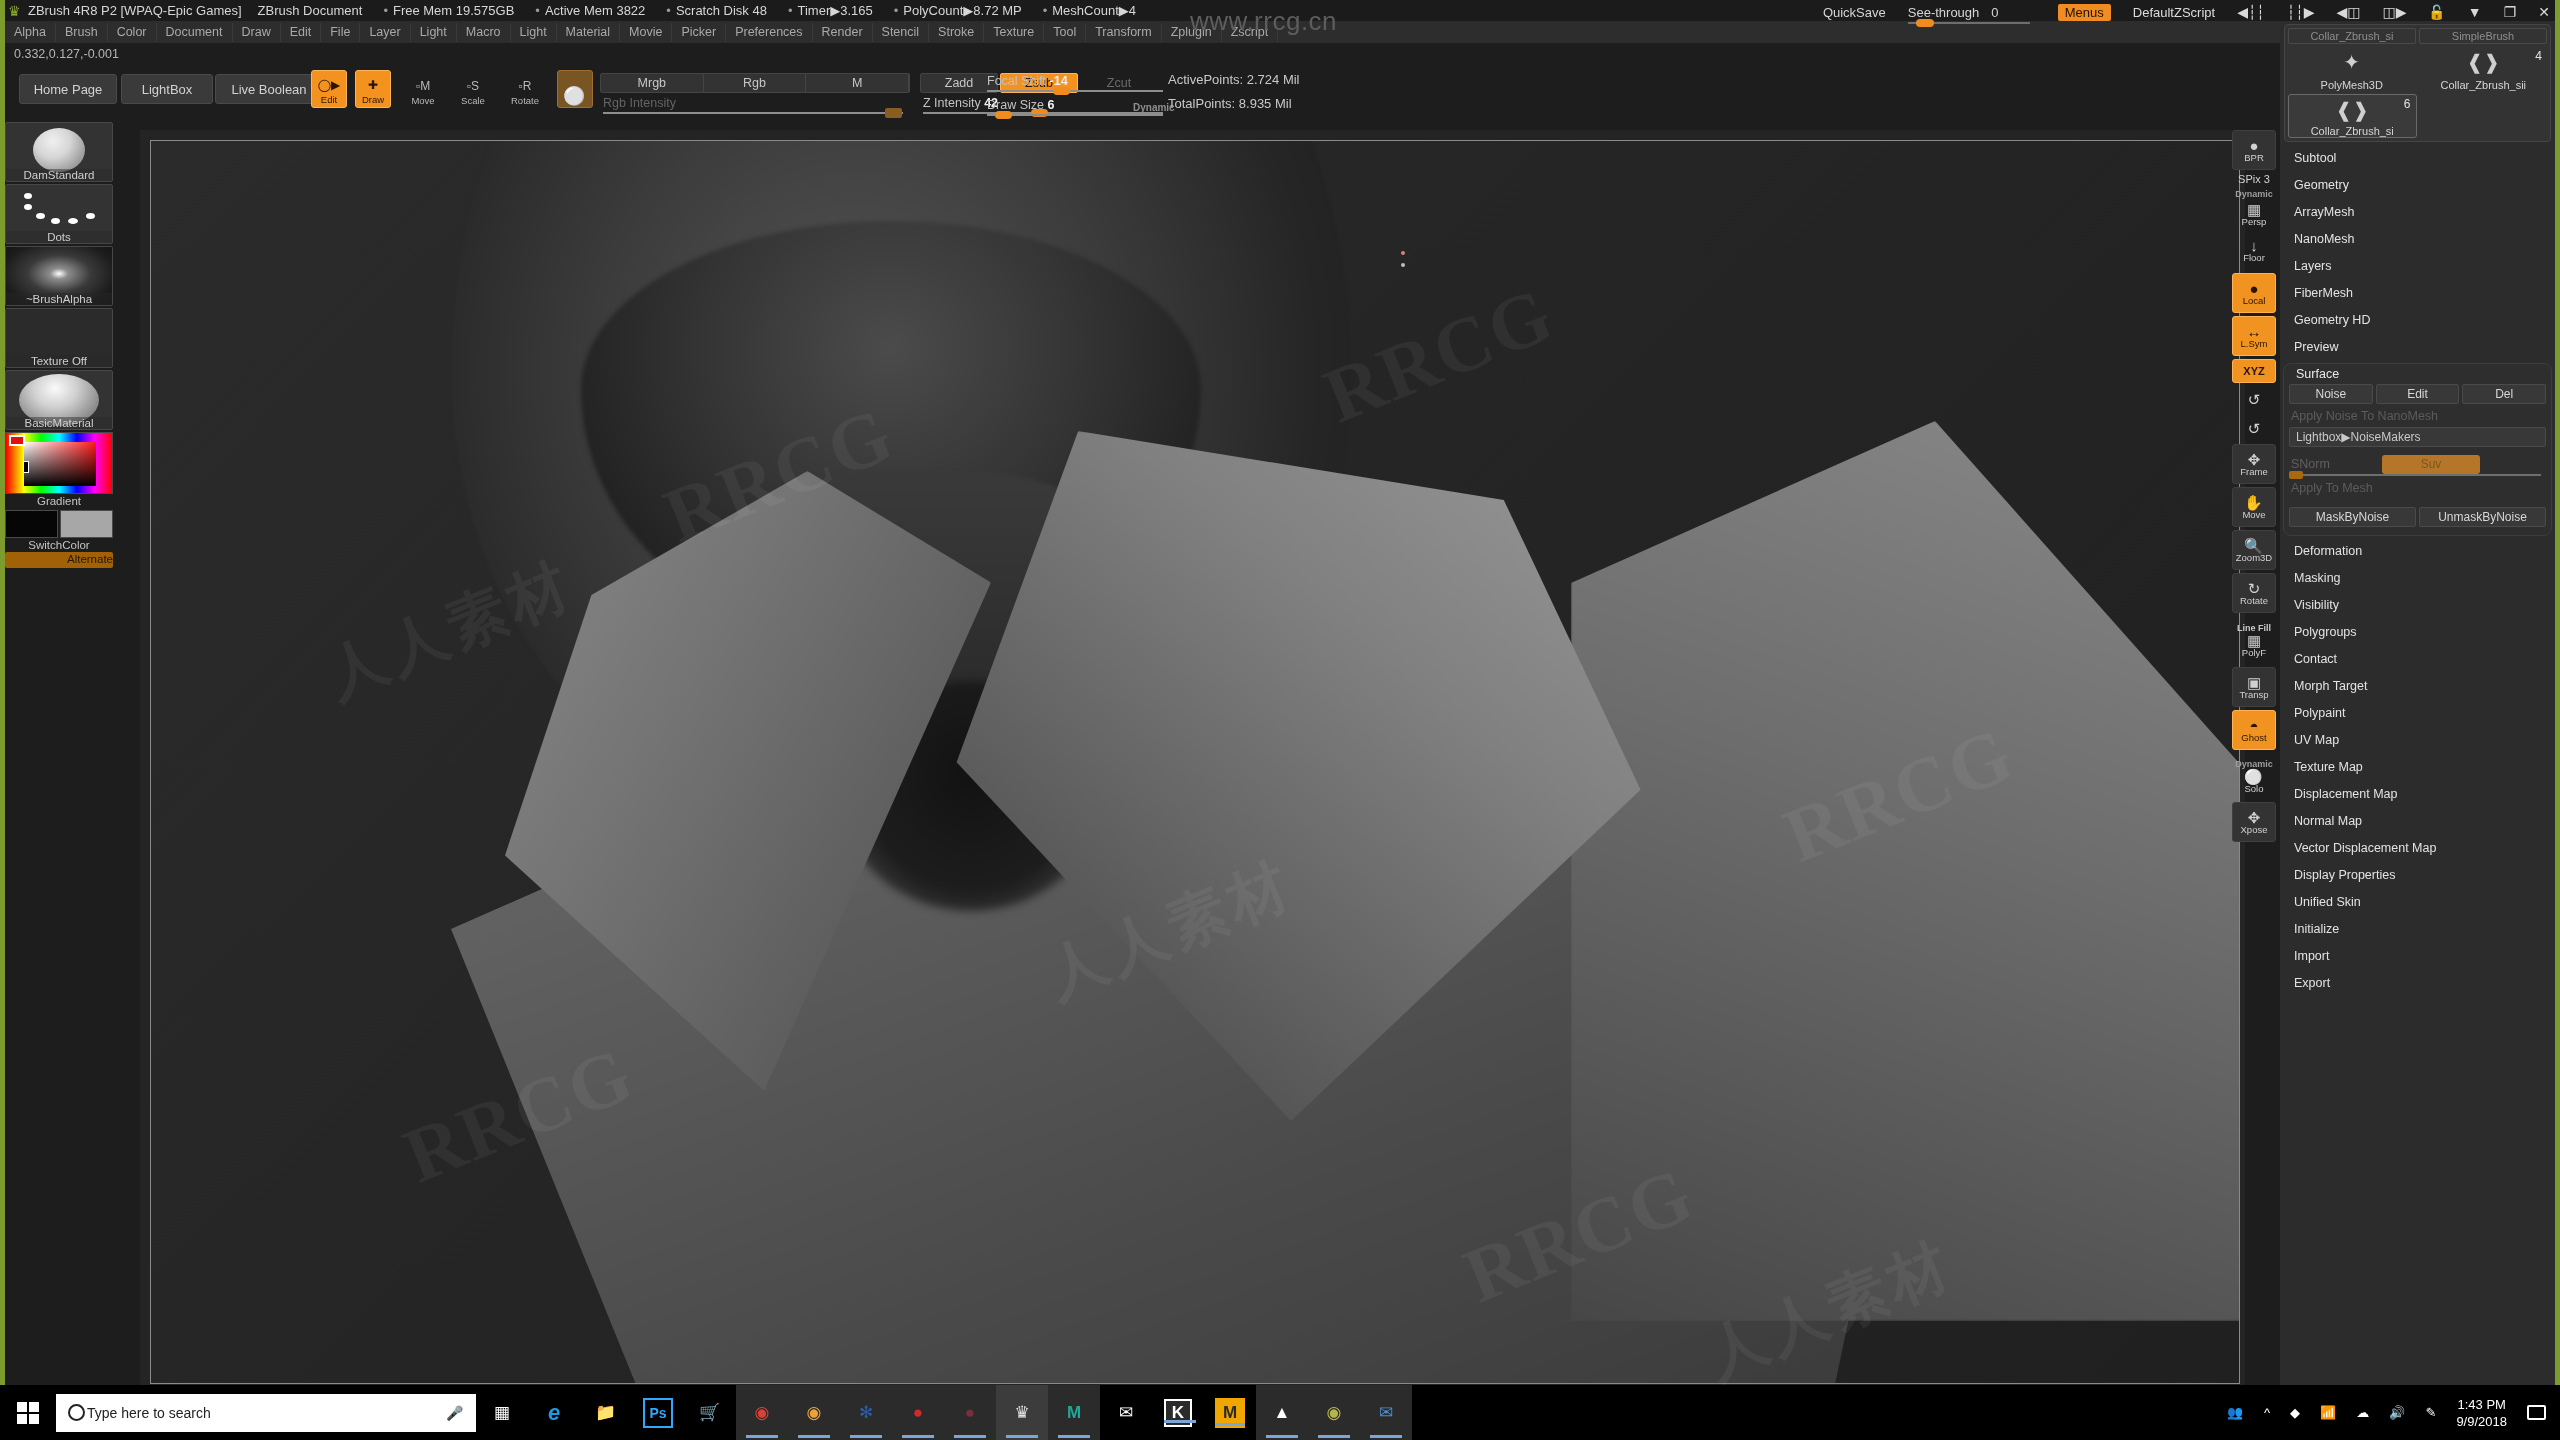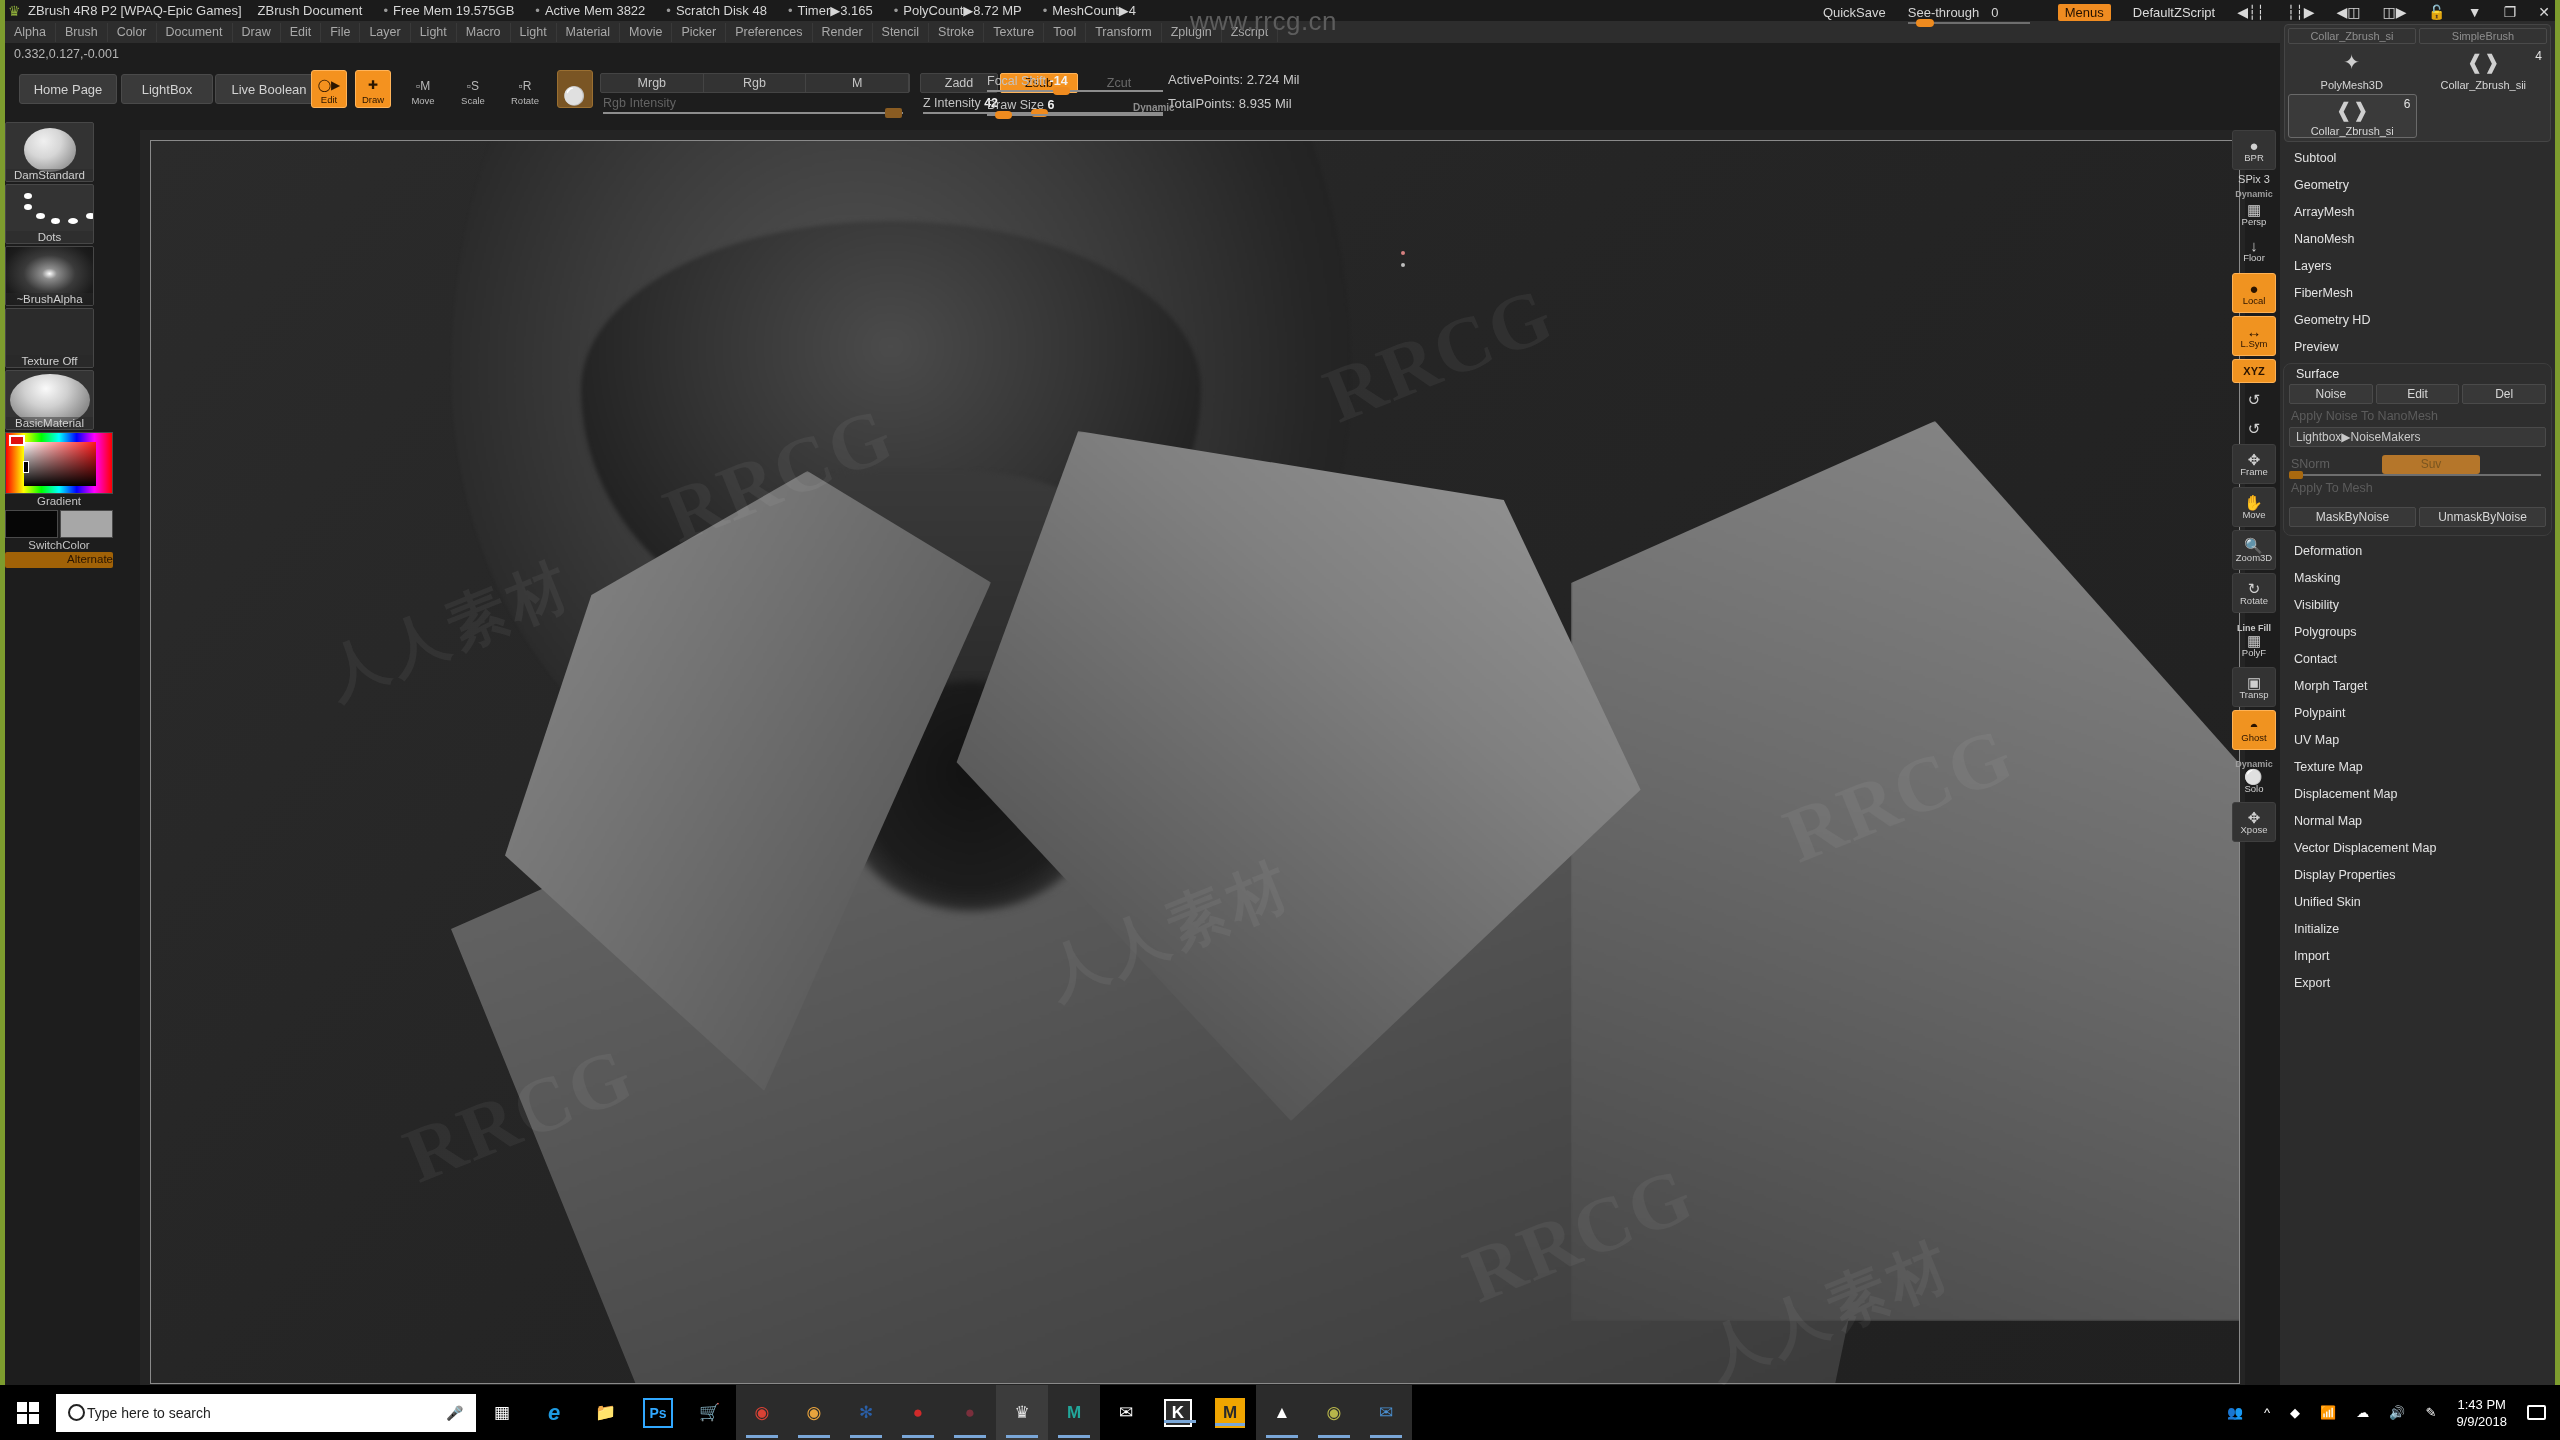--- a/index.html
+++ b/index.html
@@ -216,21 +216,21 @@
     background: #d68080; box-shadow: 0 12px 0 0 #bdbdbd;
   }
 
   
   .left-shelf {
     position: absolute; top: 122px; left: 5px; width: 112px; height: 1265px;
     z-index: 8;
   }
   .shelf-item { position: relative; margin-bottom: 2px; }
   .shelf-thumb {
-    width: 89px; height: 60px; background: #333; border: 1px solid #474747;
+    width: 108px; height: 60px; background: #333; border: 1px solid #474747;
     border-radius: 2px; position: relative; overflow: hidden;
   }
   .shelf-cap {
     position: absolute; bottom: 0; left: 0; width: 100%;
     text-align: center; font-size: 11.5px; color: #cfcfcf;
     background: rgba(40,40,40,0.45);
   }
   .swatch-sphere {
     position: absolute; top: 5px; left: 50%; transform: translateX(-50%);
     width: 52px; height: 44px; border-radius: 50%;

